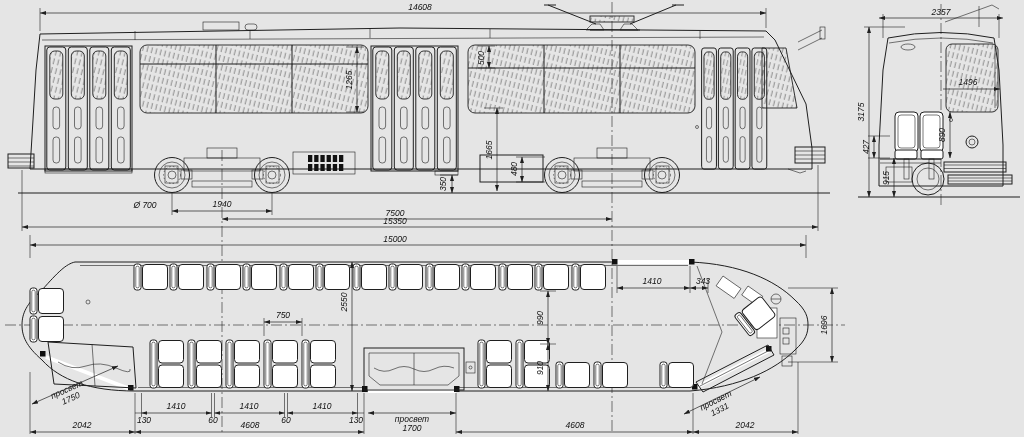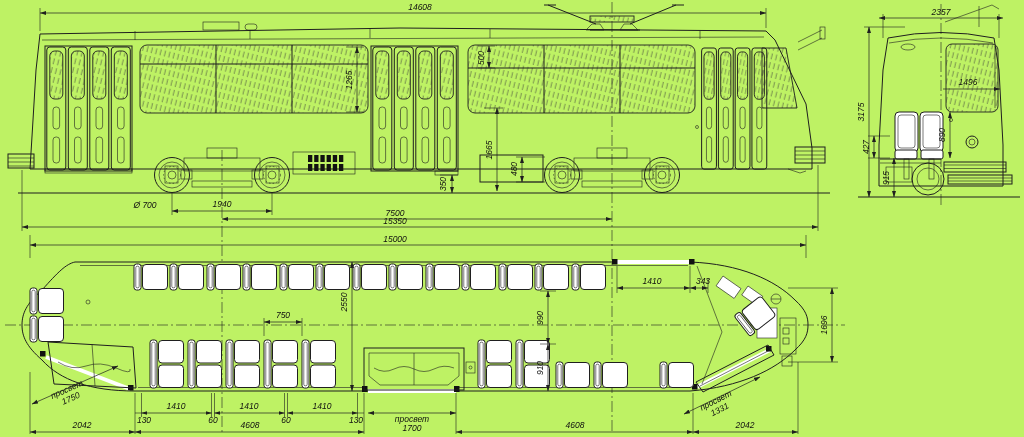--- a/index.html
+++ b/index.html
@@ -1,16 +1,16 @@
 <!DOCTYPE html>
 <html><head>
 <meta charset="utf-8">
 <style>
   html,body{margin:0;padding:0;background:#fff;}
-  .canvas{position:relative;width:1024px;height:437px;background:#bef264;overflow:hidden;
+  .canvas{position:relative;width:1024px;height:437px;background:#e5e5e5;overflow:hidden;
           font-family:"Liberation Sans",sans-serif;}
   .o  {fill:none;stroke:#1f1f1f;stroke-width:1;}
   .of {fill:#ffffff;stroke:#1f1f1f;stroke-width:1;}
   .t  {fill:none;stroke:#1f1f1f;stroke-width:.6;}
   .tf {fill:#ffffff;stroke:#1f1f1f;stroke-width:.6;}
   .w  {fill:url(#h);stroke:#1f1f1f;stroke-width:.9;}
   .d  {fill:none;stroke:#1f1f1f;stroke-width:.7;marker-start:url(#ar);marker-end:url(#ar);}
   .de {fill:none;stroke:#1f1f1f;stroke-width:.7;marker-end:url(#ar);}
   .cl {fill:none;stroke:#1f1f1f;stroke-width:.6;stroke-dasharray:11 3 2 3;}
   .blk{fill:#111;stroke:none;}

